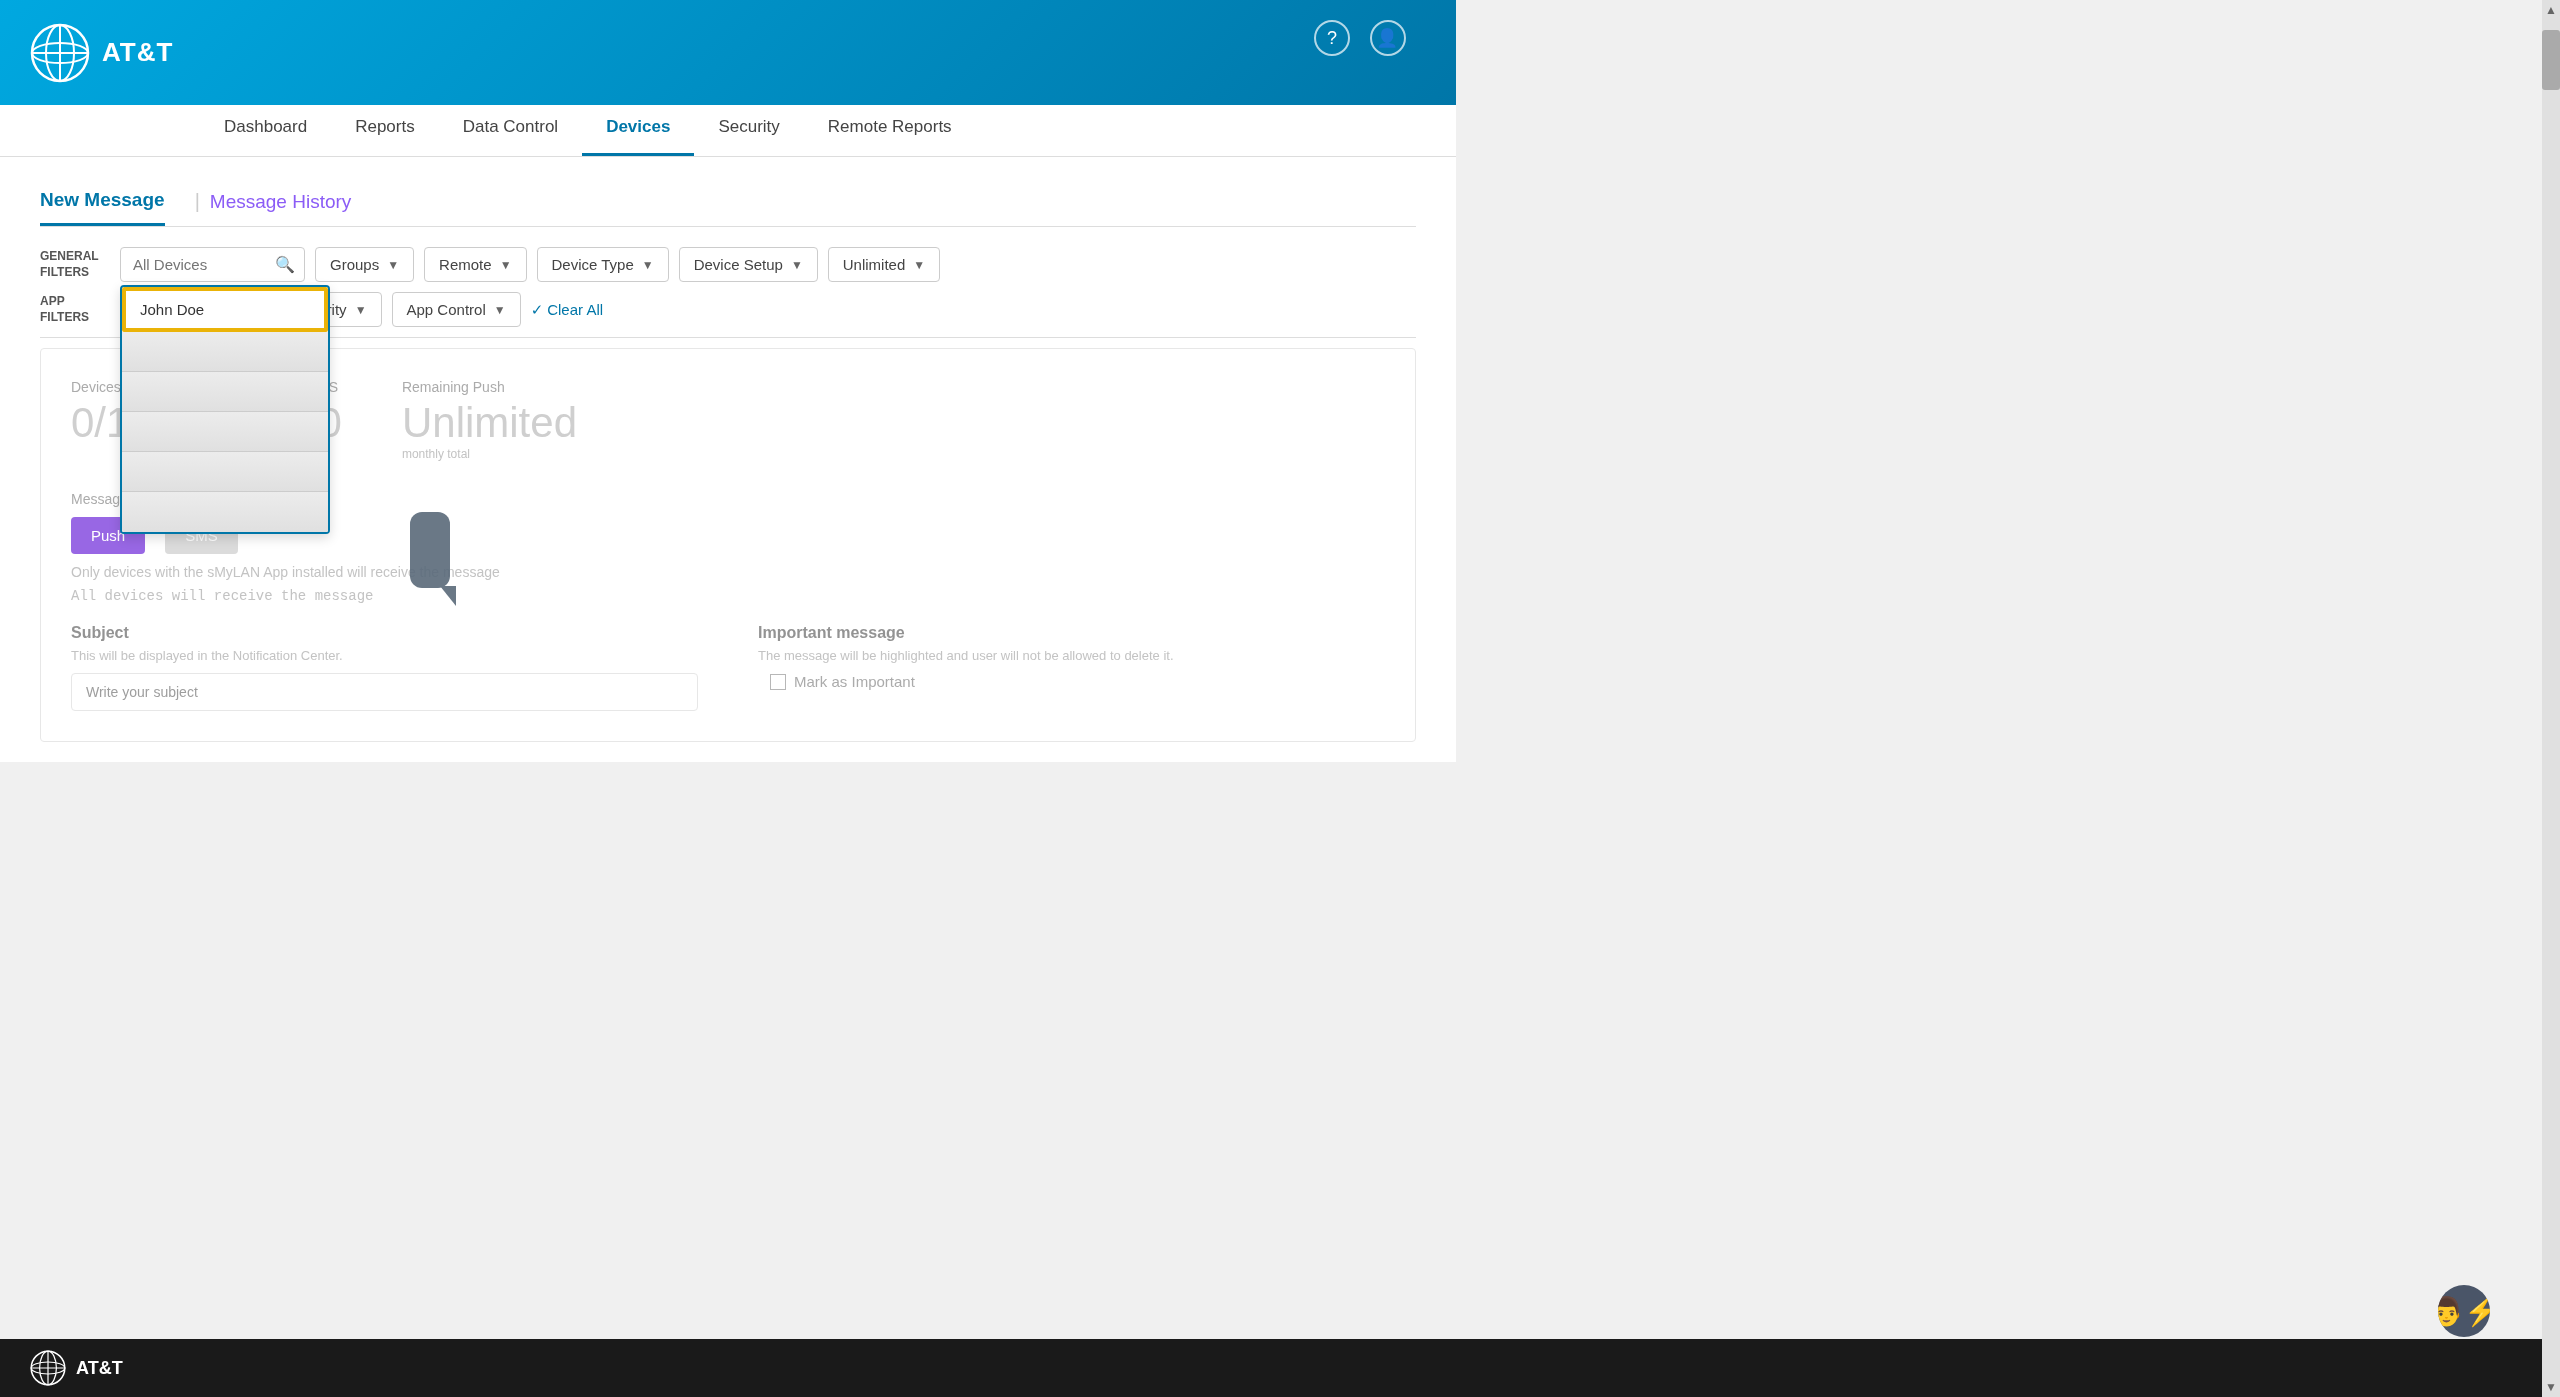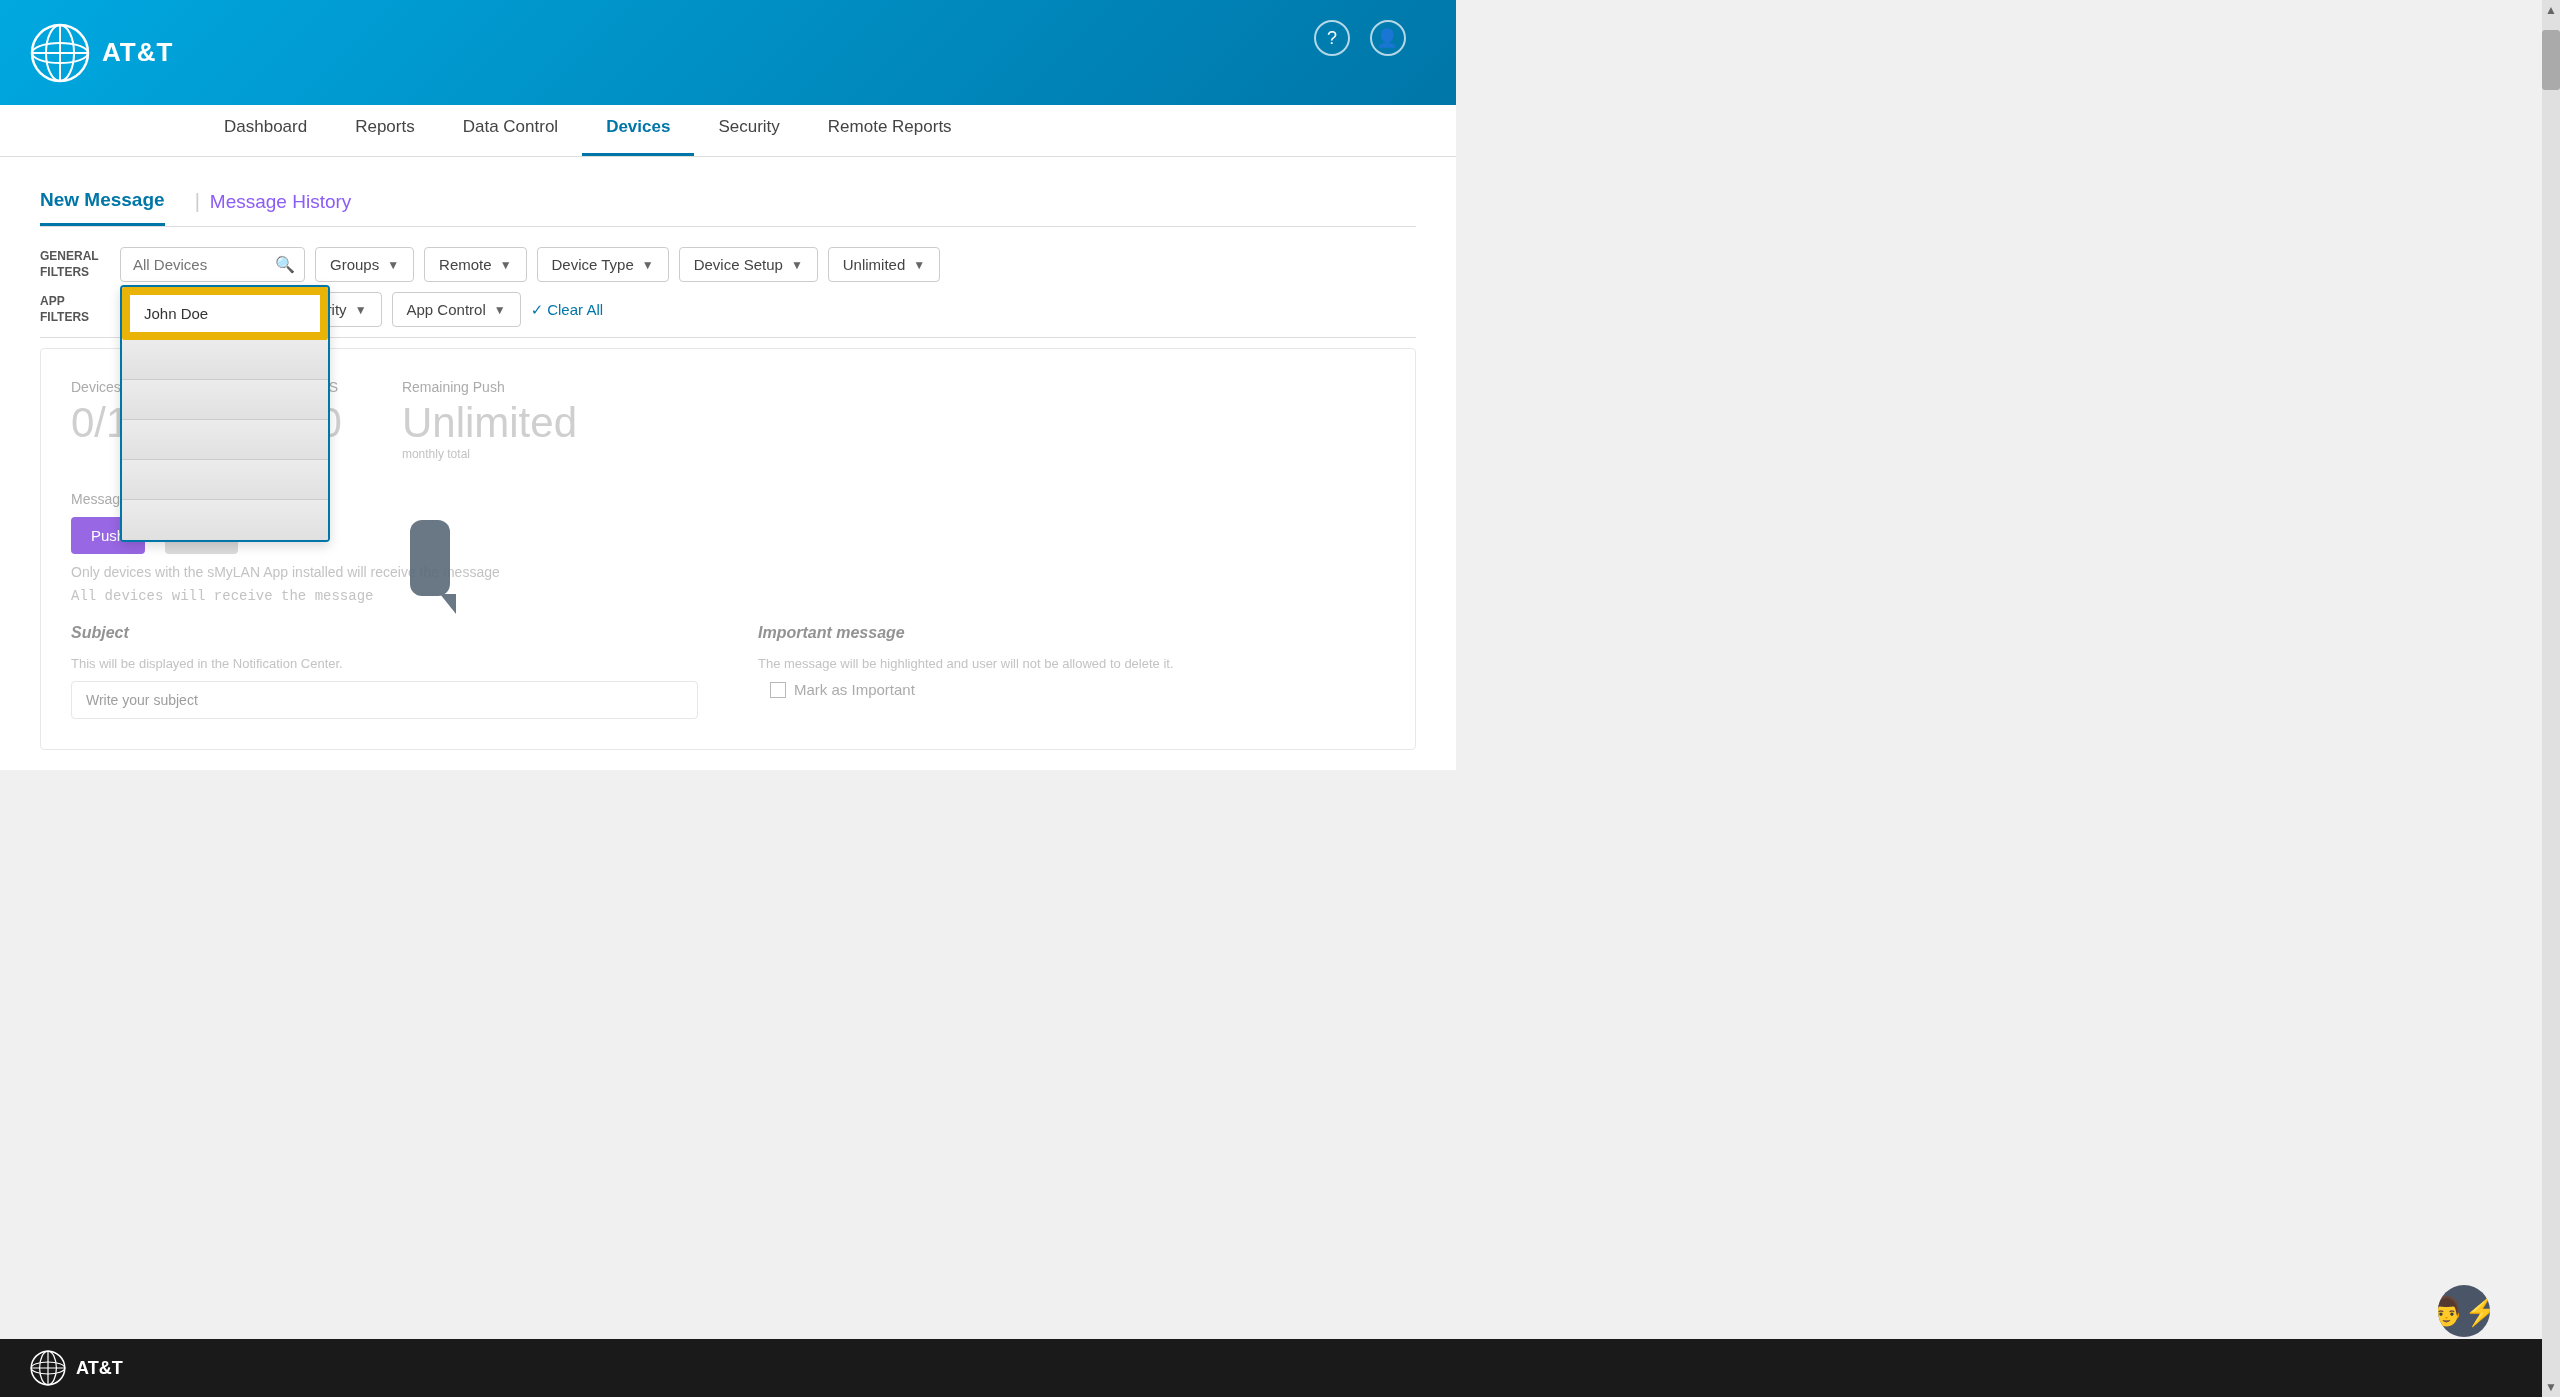--- a/index.html
+++ b/index.html
@@ -185,21 +185,21 @@
       border-radius: 4px;
       z-index: 100;
       box-shadow: 0 4px 12px rgba(0,0,0,0.15);
       overflow: hidden;
     }
     .autocomplete-selected {
       padding: 10px 14px;
       font-size: 15px;
       color: #333;
       background: white;
-      border: 8px solid #eab308;
+      border: 4px solid #eab308;
       border-radius: 2px;
       font-weight: 500;
     }
     .autocomplete-items {
       background: #f5f5f5;
     }
     .autocomplete-item {
       padding: 10px 14px;
       font-size: 14px;
       color: #999;
@@ -265,21 +265,21 @@
     }
     .push-info { font-size: 14px; color: #aaa; margin: 8px 0; }
     .sms-info { font-size: 14px; color: #aaa; margin: 4px 0; font-family: Liberation Mono, monospace; }
 
     .subject-section {
       display: flex;
       gap: 60px;
       margin-top: 20px;
     }
     .subject-col { flex: 1; }
-    .subject-label { font-size: 16px; font-weight: 600; color: #666; margin-bottom: 14px; font-style: italic; }
+    .subject-label { font-size: 16px; font-weight: 600; color: #666; margin-bottom: 6px; }
     .subject-desc { font-size: 13px; color: #aaa; margin-bottom: 10px; }
     .subject-input {
       width: 100%;
       border: 1px solid #ddd;
       border-radius: 4px;
       padding: 10px 14px;
       font-size: 14px;
       color: #aaa;
       background: white;
     }

